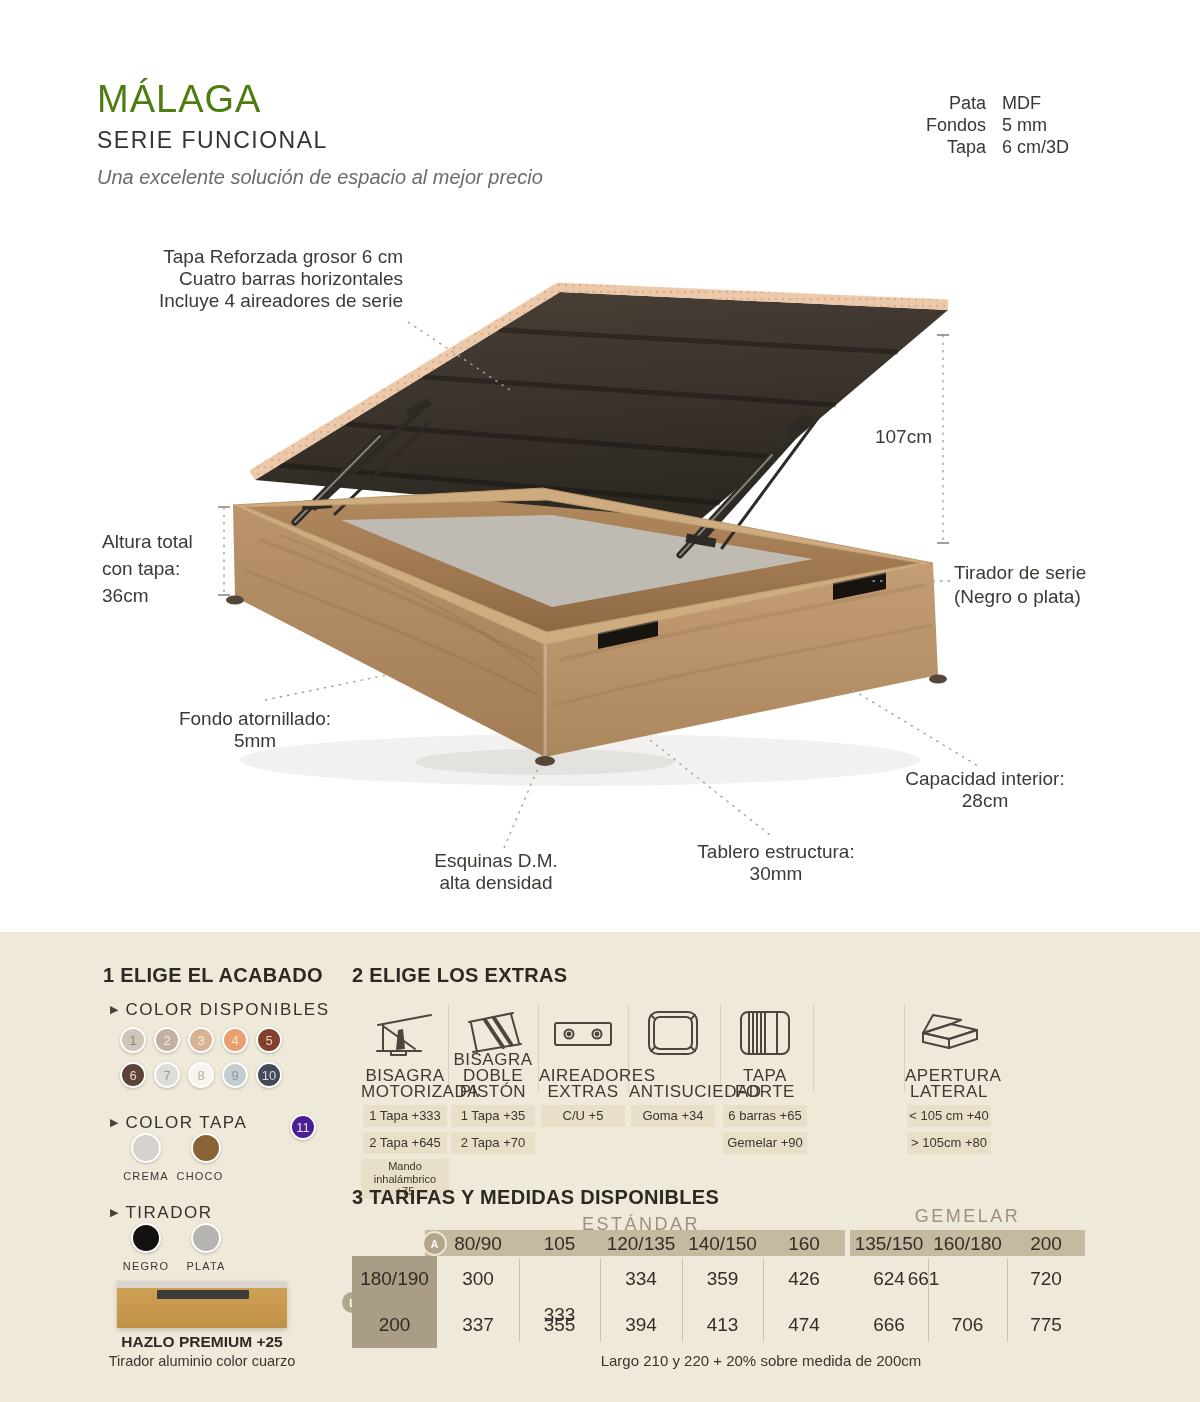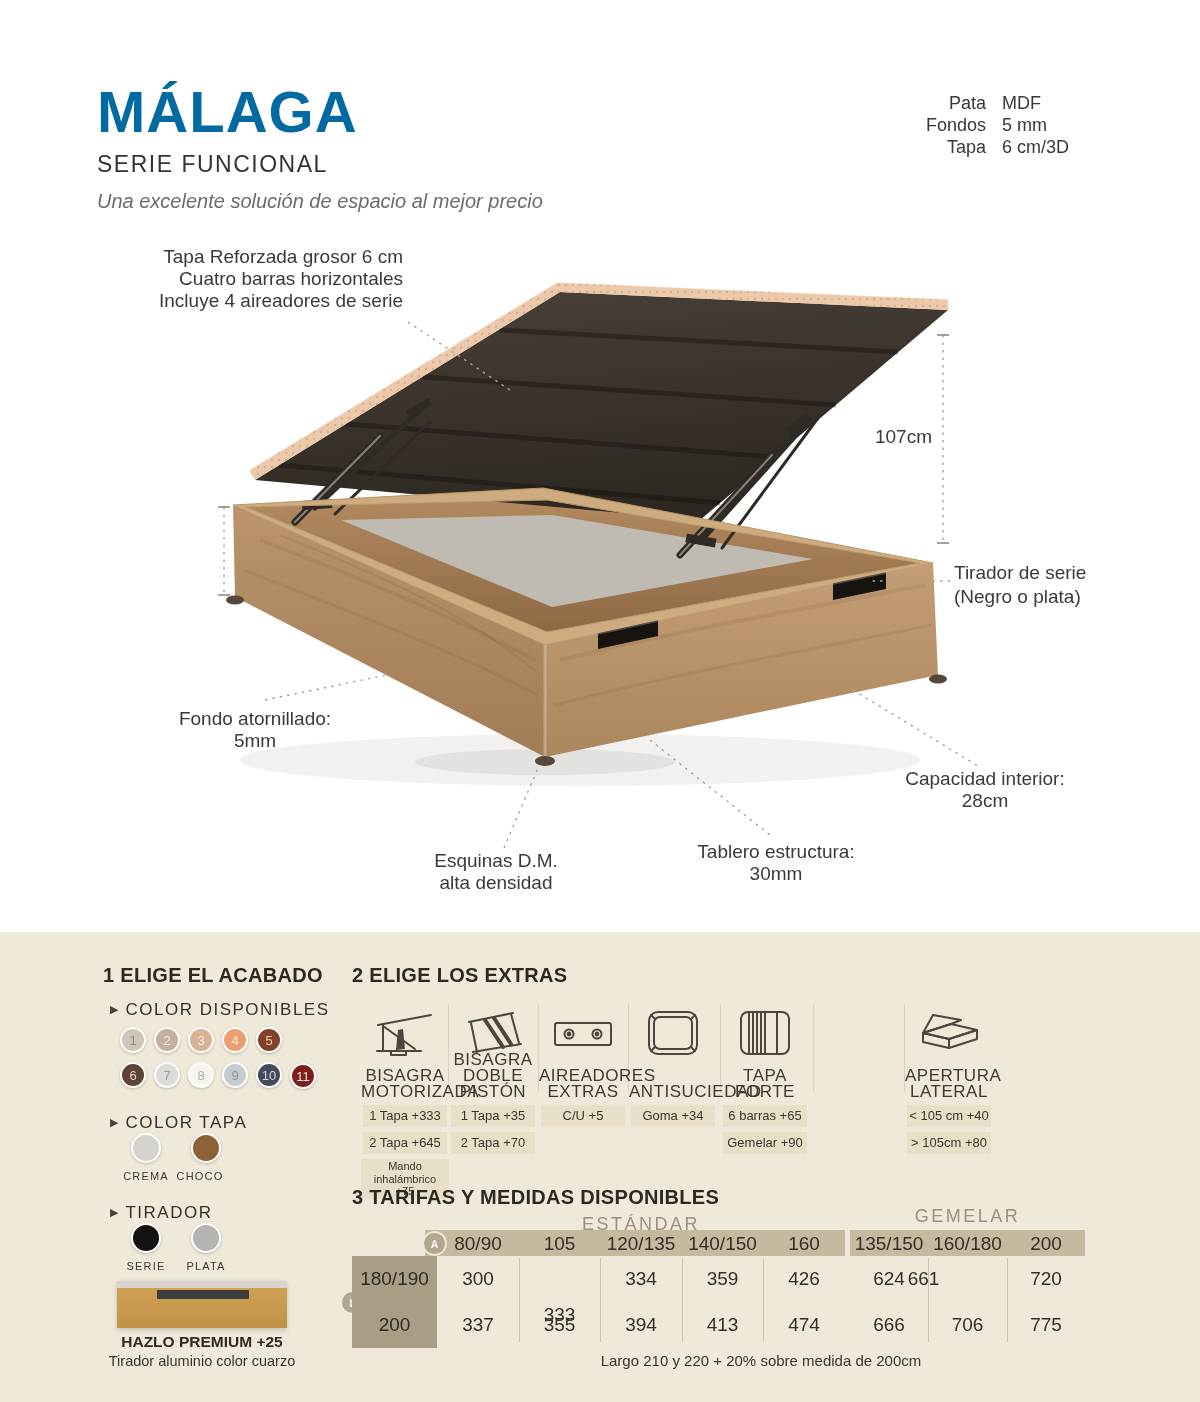--- a/index.html
+++ b/index.html
@@ -1,20 +1,20 @@
 <!DOCTYPE html>
 <html><head>
 <meta charset="utf-8">
 <style>
   html,body{margin:0;padding:0;background:#fff;}
   .page{position:relative;width:1200px;height:1402px;background:#ffffff;overflow:hidden;
         font-family:"Liberation Sans",sans-serif;color:#3a362f;}
   .abs{position:absolute;}
   
-  .title{font-size:58px;font-weight:bold;letter-spacing:1px;color:#0369a1;}
+  .title{font-size:38px;font-weight:normal;letter-spacing:1px;color:#4d7c0f;}
   .series{font-size:23px;letter-spacing:1.5px;color:#35332e;}
   .tagline{font-size:20px;font-style:italic;color:#6d6b67;}
   .spec-row{display:flex;font-size:18px;color:#3a3833;line-height:22px;}
   .spec-label{width:88px;text-align:right;}
   .spec-value{margin-left:16px;text-align:center;}
   
   .ann{font-size:19px;line-height:22px;color:#3d3a35;}
   .ar{text-align:right}.ac{text-align:center}
   
   .section-bg{left:0;top:932px;width:1200px;height:470px;background:#efe9d9;}
@@ -190,20 +190,25 @@
       <line x1="138" y1="267" x2="150" y2="267"></line>
       <line x1="138" y1="355" x2="150" y2="355"></line>
     </g>
   </svg>
 
   <div class="abs ann ar" style="left:128px;top:246px;width:275px;">
     <div>Tapa Reforzada grosor 6 cm</div>
     <div>Cuatro barras horizontales</div>
     <div>Incluye 4 aireadores de serie</div>
   </div>
+  <div class="abs ann" style="left:102px;top:528px;width:130px;line-height:27px;">
+    <div>Altura total</div>
+    <div>con tapa:</div>
+    <div>36cm</div>
+  </div>
   <div class="abs ann ar" style="left:850px;top:426px;width:82px;">107cm</div>
   <div class="abs ann" style="left:954px;top:561px;width:145px;line-height:24px;">
     <div>Tirador de serie</div>
     <div>(Negro o plata)</div>
   </div>
   <div class="abs ann ac" style="left:150px;top:708px;width:210px;">
     <div>Fondo atornillado:</div>
     <div>5mm</div>
   </div>
   <div class="abs ann ac" style="left:396px;top:850px;width:200px;">
@@ -251,38 +256,38 @@
     </div>
   <div class="sw" style="left: 188px; top: 1062px; background-color: rgb(246, 244, 239);">
       <span style="color: rgb(181, 172, 156);">8</span>
     </div>
   <div class="sw" style="left: 222px; top: 1062px; background-color: rgb(195, 205, 208);">
       <span style="color: rgb(143, 149, 154);">9</span>
     </div>
   <div class="sw" style="left: 256px; top: 1062px; background-color: rgb(67, 74, 89);">
       <span style="color: rgb(214, 217, 222);">10</span>
     </div>
-  <div class="sw" style="left: 290px; top: 1063px; background-color: #7f1d1d;">
+  <div class="sw" style="left: 290px; top: 1114px; background-color: #4c1d95;">
       <span style="color: rgb(230, 233, 224);">11</span>
     </div>
 
   <div class="abs" style="left:110px;top:1113px;">
     <span class="tri">▶</span><span class="subhead">COLOR TAPA</span>
   </div>
   <div class="sw sw2" style="left: 131px; top: 1133px; background-color: rgb(214, 211, 206);"></div>
   <div class="sw sw2" style="left: 191px; top: 1133px; background-color: rgb(138, 98, 51);"></div>
   <div class="sw-label" style="left:114px;top:1170px;">CREMA</div>
   <div class="sw-label" style="left:168px;top:1170px;">CHOCO</div>
 
   <div class="abs" style="left:110px;top:1203px;">
     <span class="tri">▶</span><span class="subhead">TIRADOR</span>
   </div>
   <div class="sw sw2" style="left: 131px; top: 1223px; background-color: rgb(20, 18, 16);"></div>
   <div class="sw sw2" style="left: 191px; top: 1223px; background-color: rgb(182, 180, 177);"></div>
-  <div class="sw-label" style="left:114px;top:1260px;">SERIE</div>
+  <div class="sw-label" style="left:114px;top:1260px;">NEGRO</div>
   <div class="sw-label" style="left:174px;top:1260px;">PLATA</div>
 
   <div class="premium-img">
     <div class="premium-top"></div>
     <div class="premium-slot"></div>
   </div>
   <div class="abs premium-title" style="left:102px;top:1333px;width:200px;">HAZLO PREMIUM +25</div>
   <div class="abs premium-sub" style="left:62px;top:1353px;width:280px;">Tirador aluminio color cuarzo</div>
 
   <div class="abs h1" style="left:352px;top:964px;">2 ELIGE LOS EXTRAS</div>

